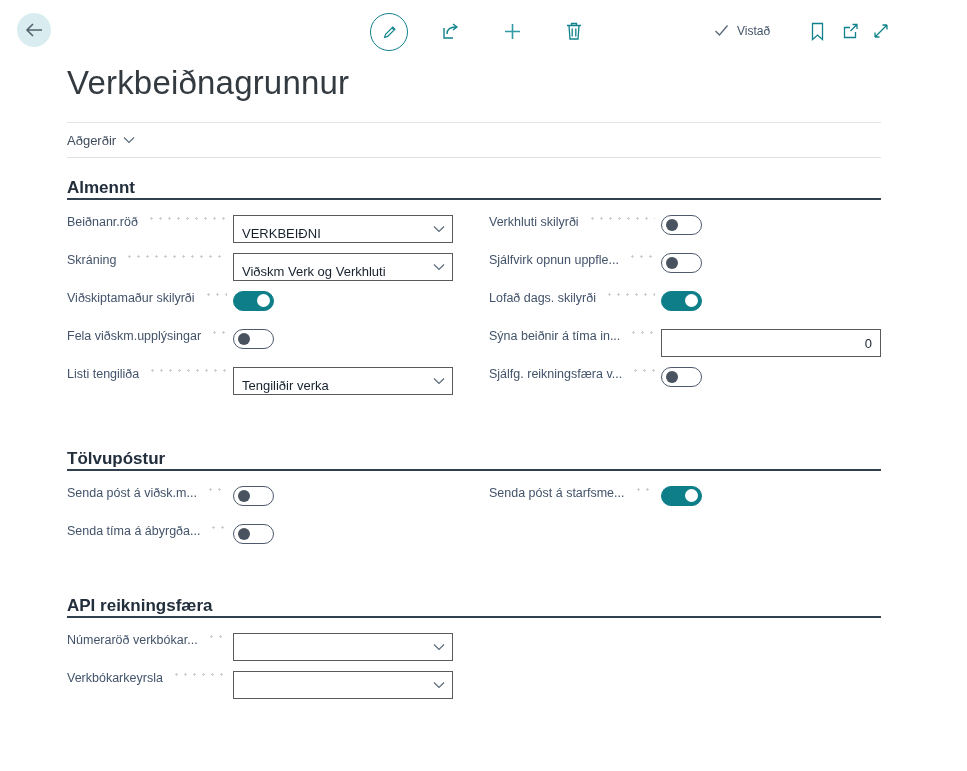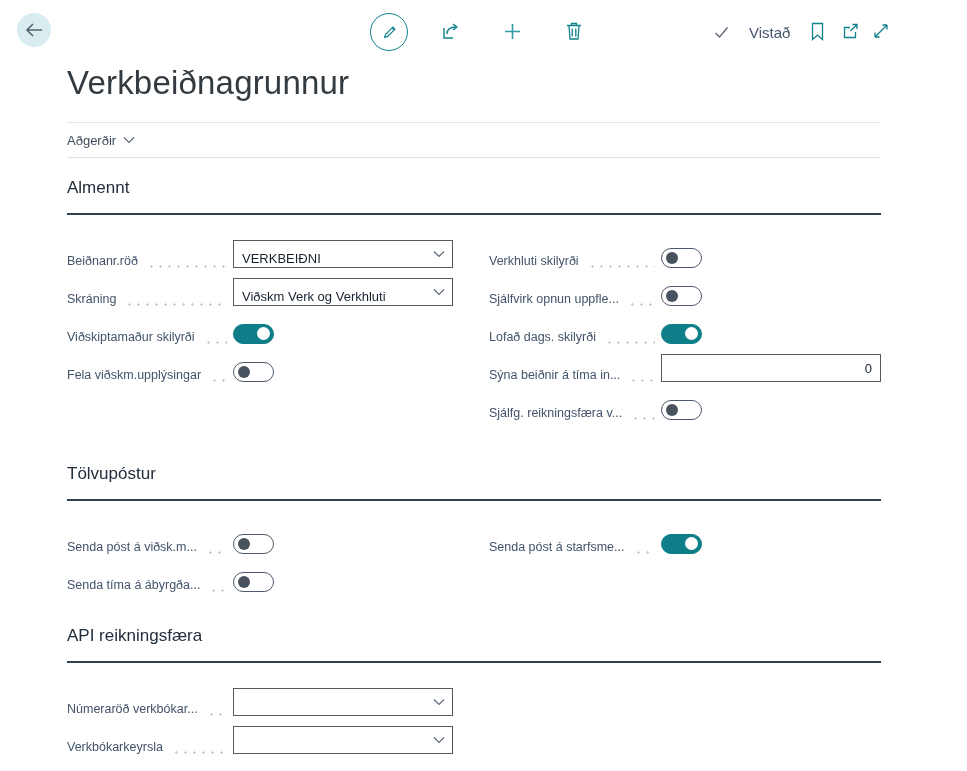--- a/index.html
+++ b/index.html
@@ -11,46 +11,46 @@
   .back-btn { position:absolute; left:17px; top:13px; width:34px; height:34px;
     border-radius:50%; background:#d9edf0; display:flex; align-items:center;
     justify-content:center; cursor:pointer; }
   .tb-icon { position:absolute; display:flex; align-items:center; justify-content:center;
     cursor:pointer; }
   .edit-circle { left:370px; top:13px; width:38px; height:38px; border:1px solid #0f828c;
     border-radius:50%; }
   .icon-share  { left:441px; top:22px; }
   .icon-plus   { left:503px; top:22px; }
   .icon-trash  { left:565px; top:21px; }
-  .saved { position:absolute; left:714px; top:24px; display:flex; align-items:center;
-    gap:20px; color:#44546a; font-size:15px; }
+  .saved { position:absolute; left:714px; top:24px; display:flex; 
+    gap:8px; color:#44546a; font-size:12px; }
   .icon-bookmark { left:810px; top:22px; }
   .icon-window   { left:841px; top:22px; }
   .icon-expand   { left:872px; top:22px; }
   svg { display:block; }
 
   
   .content { margin-left:67px; width:814px; }
   .page-title { font-size:33px; font-weight:300; color:#333a40; line-height:42px;
     letter-spacing:.2px; }
 
   .actions-bar { margin-top:18px; height:36px; border-top:1px solid #e5e5e5;
     border-bottom:1px solid #e0e0e0; display:flex; align-items:center; }
   .actions-menu { display:flex; align-items:center; gap:7px; font-size:13px;
     color:#3f4c5c; cursor:pointer; }
 
-  .section-heading { margin-top:20px; font-size:17px; font-weight:normal;
-    color:#222e3c; padding-bottom:15px; border-bottom:2px solid #31404f; }
+  .section-heading { margin-top:20px; font-size:17px; font-weight:bold;
+    color:#222e3c; padding-bottom:0; border-bottom:2px solid #31404f; }
   .section-heading.s2 { margin-top:44px; }
   .section-heading.s3 { margin-top:34px; }
 
   .field-grid { display:flex; gap:36px; margin-top:15px; }
   .fcol { width:386px; }
   .fcol.right { width:392px; }
-  .frow { height:38px; display:flex; align-items:flex-end; }
+  .frow { height:38px; display:flex; align-items:flex-start; }
   .flabel { font-size:12.5px; color:#42536a; white-space:nowrap; flex:none; }
   .leader { flex:1; height:3px; margin:2px 6px 0 9px;
     background-image:radial-gradient(circle,#c9ced6 1px,transparent 1.3px);
     background-size:9px 3px; background-repeat:repeat-x; background-position:0 50%; }
   .ctrl { width:220px; flex:none; display:flex; align-items:center; }
 
   .select { width:220px; height:28px; border:1px solid #5a5a5a; background:#fff;
     display:flex; align-items:center; padding:8px 26px 0 8px; position:relative;
     font-size:13px; color:#17222e; cursor:pointer; }
   .select .chev { position:absolute; right:7px; top:9px; }
@@ -208,20 +208,34 @@
       <div class="frow">
         <span class="flabel">Fela viðskm.upplýsingar</span>
         <span class="leader"></span>
         <div class="ctrl">
             <div class="toggle">
               <span class="knob"></span>
             </div>
           </div>
       </div>
 
+      <div class="frow">
+        <span class="flabel">Listi tengiliða</span>
+        <span class="leader"></span>
+        <div class="ctrl">
+            <div class="select">
+          <span>Tengiliðir verka</span>
+          <span class="chev">
+                <svg width="12" height="8" viewBox="0 0 12 8">
+                  <path d="M1 1.5 l5 5 5-5" stroke="#5c6a79" stroke-width="1.2" fill="none"></path>
+                </svg>
+              </span>
+        </div>
+          </div>
+      </div>
     </div>
 
     <div class="fcol right">
 
       <div class="frow">
         <span class="flabel">Verkhluti skilyrði</span>
         <span class="leader"></span>
         <div class="ctrl">
             <div class="toggle">
               <span class="knob"></span>

